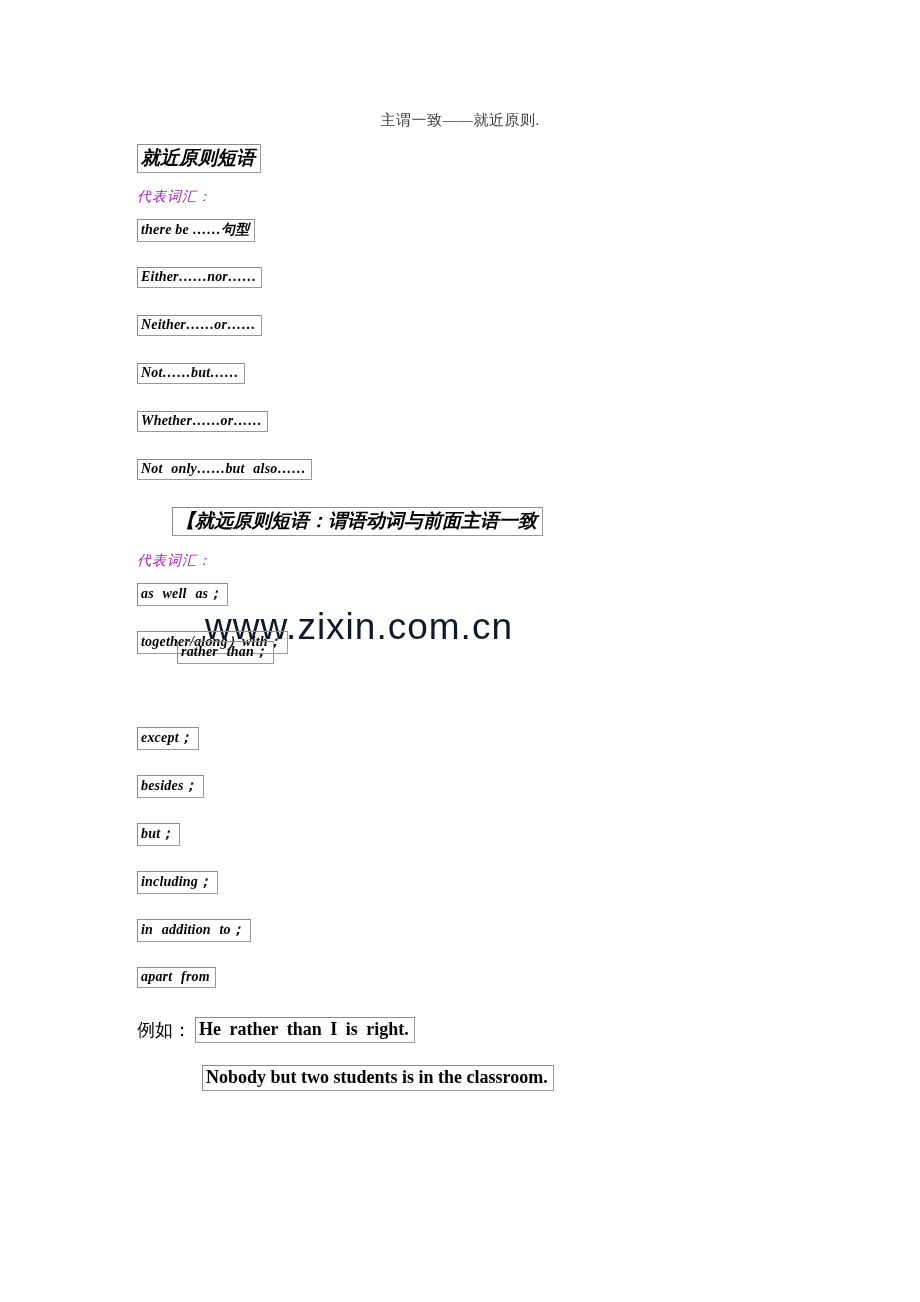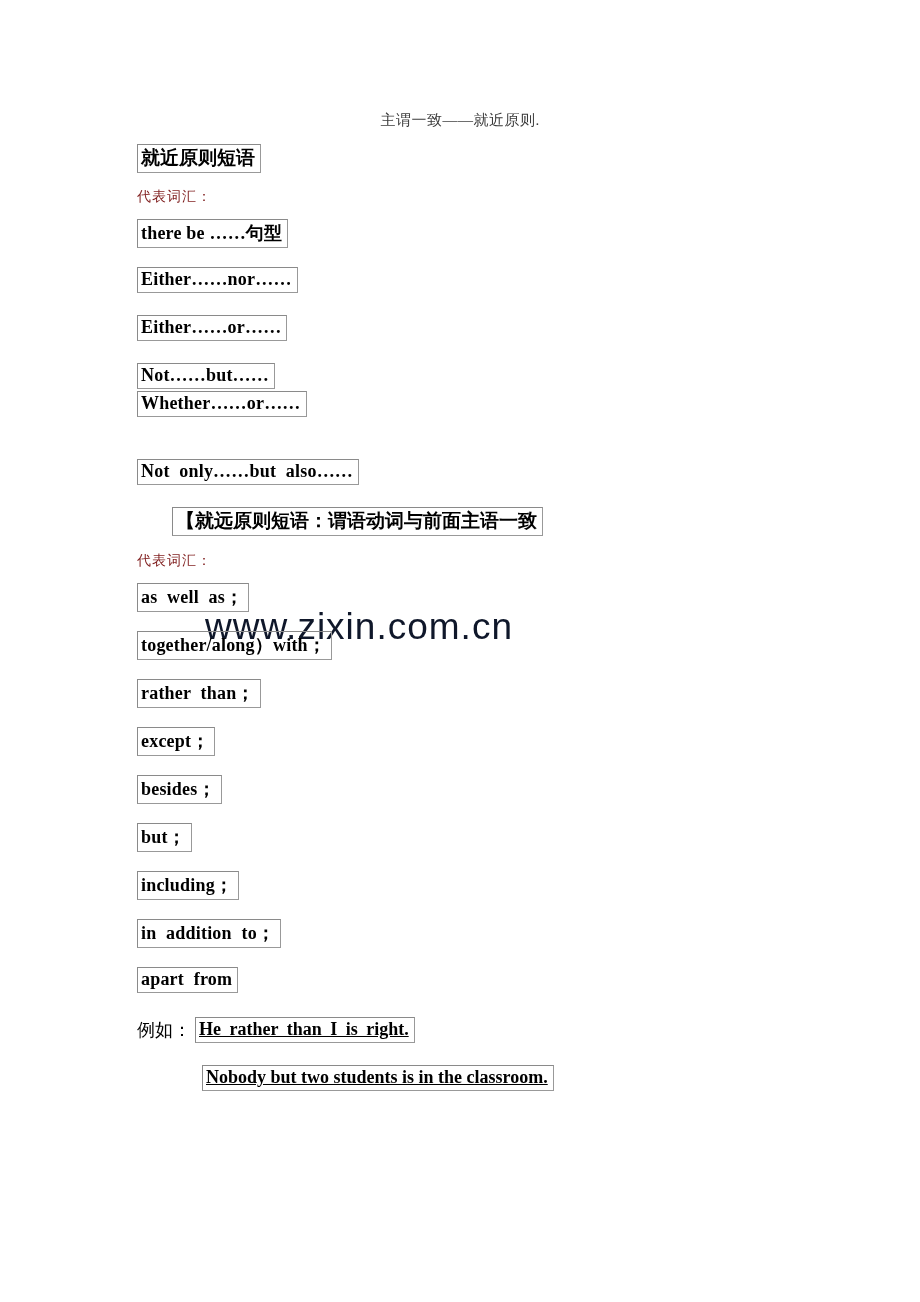--- a/index.html
+++ b/index.html
@@ -38,20 +38,21 @@
     width: 920px;
     text-align: center;
     font-family: "Liberation Serif", "DejaVu Serif", serif;
     font-size: 15px;
     color: #3a3a3a;
     letter-spacing: 0.5px;
   }
   .block {
     position: absolute;
     left: 137px;
+    font-style: italic;
   }
   .boxed {
     display: inline-block;
     border: 1px solid #999999;
     border-top-color: #8a8a8a;
     border-left-color: #8a8a8a;
     box-shadow: inset 0 0 0 0 #fff;
     padding: 1px 5px 2px 3px;
     background: transparent;
     white-space: nowrap;
@@ -60,27 +61,27 @@
     font-family: "DejaVu Sans", "Liberation Sans", sans-serif;
     font-size: 19px;
     font-weight: 700;
     color: #000000;
     line-height: 1.25;
   }
   .label-cn {
     font-family: "DejaVu Sans", "Liberation Sans", sans-serif;
     font-size: 14px;
     font-weight: 400;
-    color: #7f1d1d;
+    color: #a21caf;
     letter-spacing: 1px;
     white-space: nowrap;
   }
   .phrase {
     font-family: "Liberation Serif", "DejaVu Serif", serif;
-    font-size: 18px;
+    font-size: 14px;
     font-weight: 700;
     color: #000000;
     letter-spacing: 0.2px;
   }
   .phrase.spaced {
     word-spacing: 5px;
   }
   .example-row {
     position: absolute;
     left: 137px;
@@ -93,21 +94,20 @@
     vertical-align: middle;
     margin-right: 4px;
   }
   .example-sentence {
     font-family: "Liberation Serif", "DejaVu Serif", serif;
     font-size: 18px;
     font-weight: 700;
     color: #000000;
     vertical-align: middle;
     word-spacing: 4px;
-    text-decoration: underline;
   }
   .example-sentence.tight {
     word-spacing: 0px;
   }
 </style>
 </head>
 <body>
 
 <div id="page">
 
@@ -125,47 +125,47 @@
       <span class="label-cn">代表词汇：</span>
     </div>
 
     <div class="block" style="top:219px;">
       <span class="boxed phrase">there be ……句型</span>
     </div>
     <div class="block" style="top:267px;">
       <span class="boxed phrase">Either……nor……</span>
     </div>
     <div class="block" style="top:315px;">
-      <span class="boxed phrase">Either……or……</span>
+      <span class="boxed phrase">Neither……or……</span>
     </div>
     <div class="block" style="top:363px;">
       <span class="boxed phrase">Not……but……</span>
     </div>
-    <div class="block" style="top:391px;">
+    <div class="block" style="top:411px;">
       <span class="boxed phrase">Whether……or……</span>
     </div>
     <div class="block" style="top:459px;text-align:right;">
       <span class="boxed phrase spaced">Not only……but also……</span>
     </div>
 
     <div class="block" style="top:507px;padding-left:35px;">
       <span class="boxed heading-cn">【就远原则短语：谓语动词与前面主语一致</span>
     </div>
 
     <div class="block" style="top:551px;">
       <span class="label-cn">代表词汇：</span>
     </div>
 
     <div class="block" style="top:583px;border-radius:13px;">
       <span class="boxed phrase spaced">as well as；</span>
     </div>
     <div class="block" style="top:631px;">
       <span class="boxed phrase spaced">together/along）with；</span>
     </div>
-    <div class="block" style="top:679px;">
+    <div class="block" style="top:641px;margin-left:40px;">
       <span class="boxed phrase spaced">rather than；</span>
     </div>
     <div class="block" style="top:727px;">
       <span class="boxed phrase">except；</span>
     </div>
     <div class="block" style="top:775px;">
       <span class="boxed phrase">besides；</span>
     </div>
     <div class="block" style="top:823px;">
       <span class="boxed phrase">but；</span>

